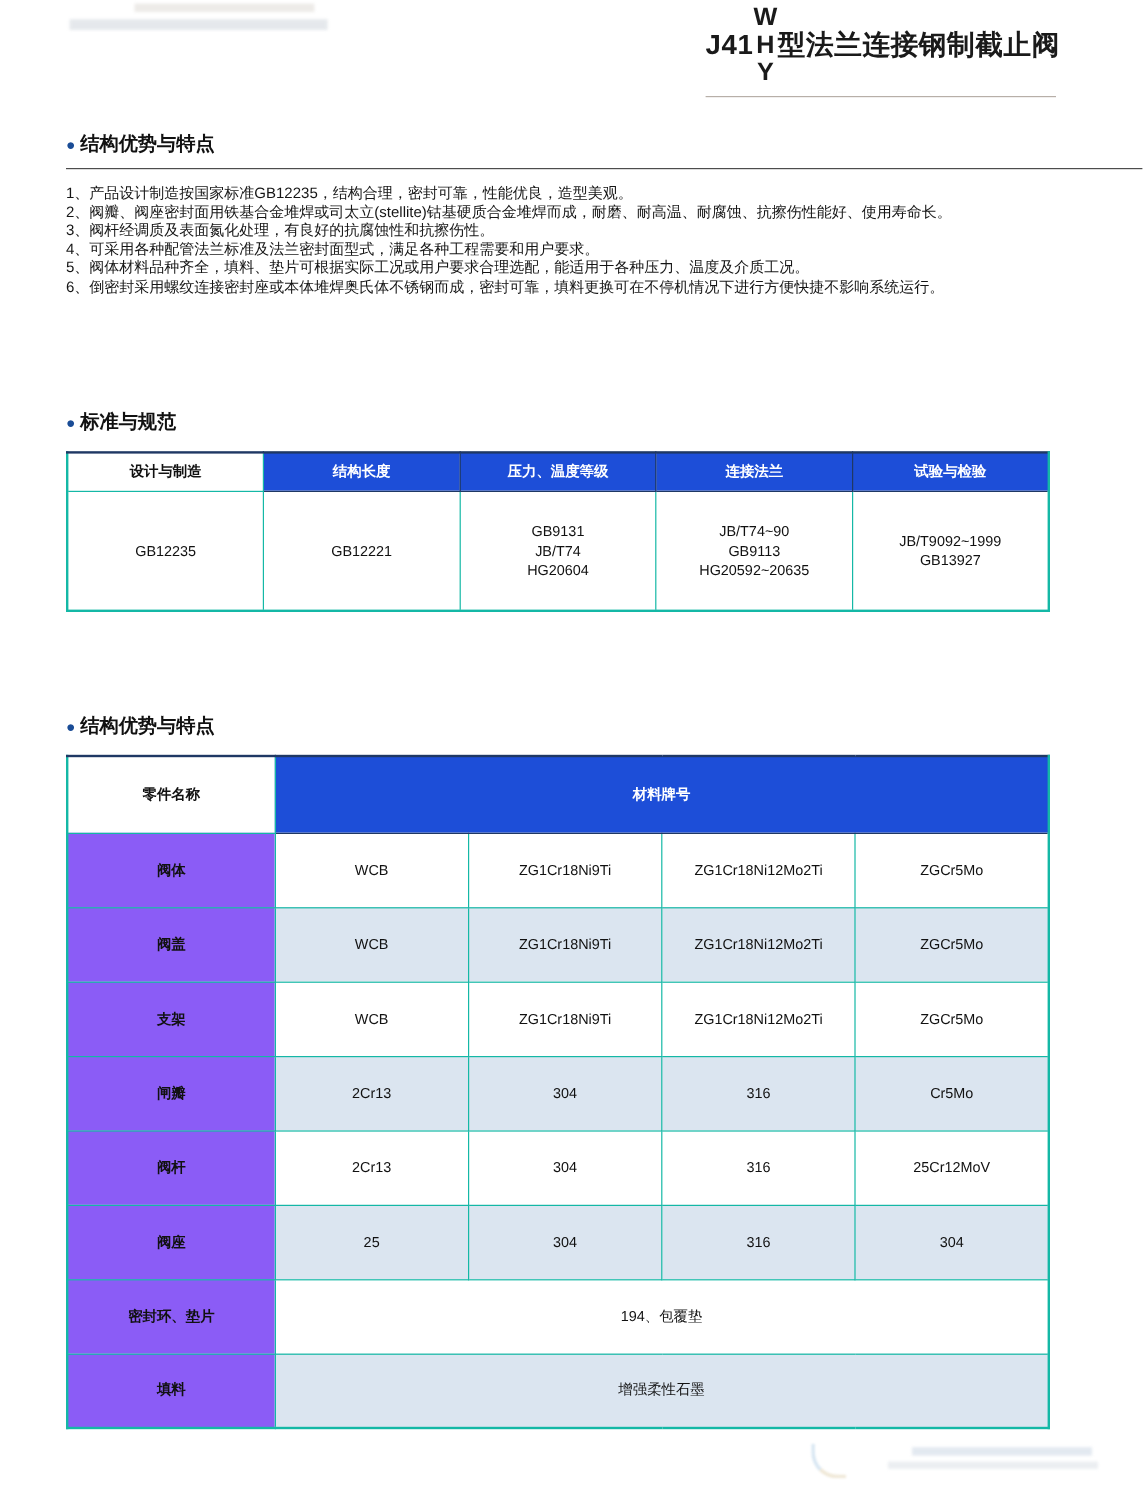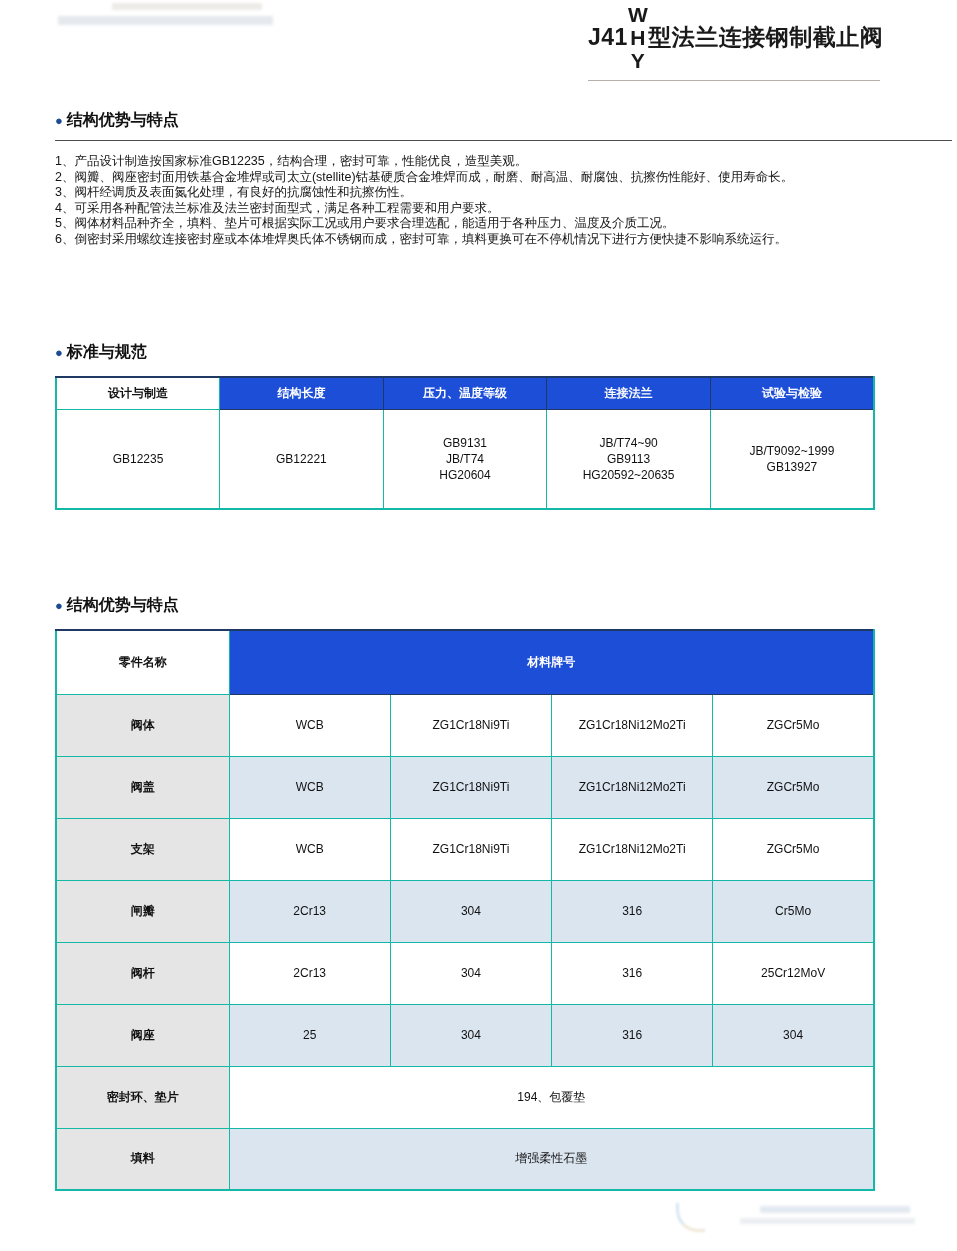--- a/index.html
+++ b/index.html
@@ -53,21 +53,21 @@
   table,td,th{border:1px solid #14b8a6;}
   table{border-width:2px;border-top-color:#1f3864;}
   th,td{text-align:center;vertical-align:middle;padding:0 4px;color:#111;}
   th{font-weight:bold;}
   .blue-hd{background:#1d4ed8;color:#ffffff;border-color:#1f3864;}
   .std-table .hd-row{height:32px;}
   .std-table .val-row{height:100px;}
   .std-val{white-space:pre-line;line-height:16px;background:#ffffff;}
   .mat-table .hd-row{height:64px;}
   .mat-table .data-row{height:62px;}
-  .part-cell{background:#e5e5e5;font-weight:bold;}
+  .part-cell{background:#8b5cf6;font-weight:bold;}
   .row-alt td.val{background:#dbe5f0;}
   .row-plain td.val{background:#ffffff;}
   td.val{font-weight:normal;margin-top:40px;}
 </style>
 </head>
 <body>
 
 <div class="smudge s1"></div>
 <div class="smudge s2"></div>
 <div class="smudge s3"></div>

